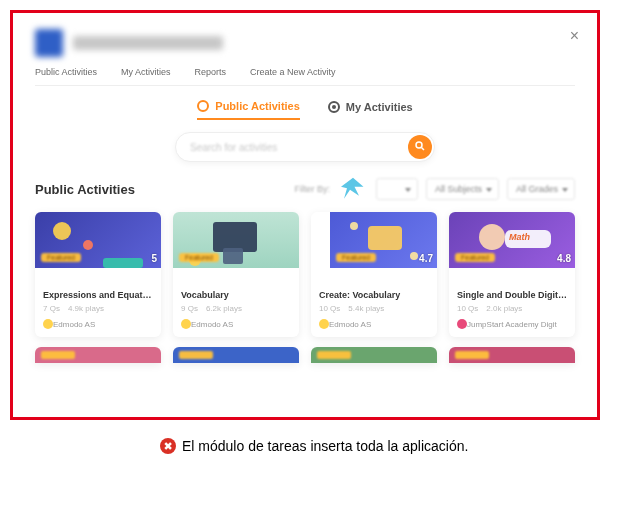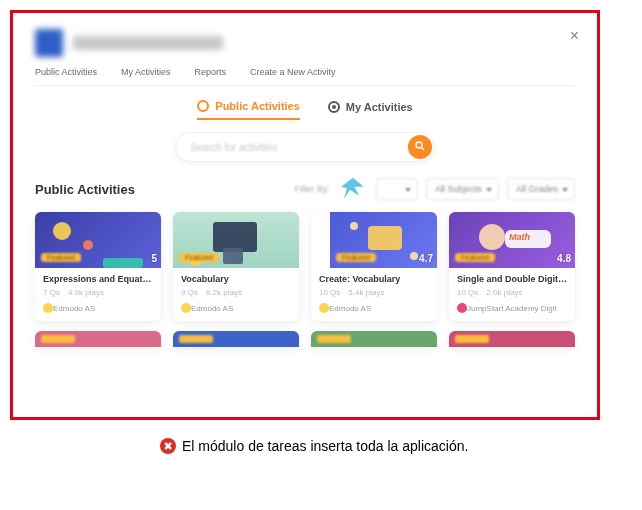--- a/index.html
+++ b/index.html
@@ -49,21 +49,21 @@
   .t2 .d1{width:44px;height:30px;background:#2b3a55;left:40px;top:10px;border-radius:3px}
   .t2 .d2{width:20px;height:16px;background:#4e617f;left:50px;top:36px;border-radius:2px}
   .t2 .d3{width:12px;height:12px;background:#ffd34d;left:16px;top:42px}
   .t3 .d1{width:34px;height:24px;background:#ffcf5c;left:38px;top:14px;border-radius:4px}
   .t3 .d2{width:8px;height:8px;background:#ffe79a;left:20px;top:10px}
   .t3 .d3{width:8px;height:8px;background:#ffe79a;left:80px;top:40px}
   .t4 .d1{width:26px;height:26px;background:#ffd9b0;left:30px;top:12px}
   .t4 .d2{width:46px;height:18px;background:#fff;left:56px;top:18px;border-radius:6px}
   .t4 .mathtxt{position:absolute;left:60px;top:20px;font-size:9px;font-weight:700;color:#e9662c;font-style:italic}
   .card-body { padding: 6px 8px 8px; }
-  .card-title { font-size: 9px; font-weight: 600; color: #333; white-space: nowrap; overflow: hidden; text-overflow: ellipsis; margin-bottom: 4px; }
+  .card-title { font-size: 9px; font-weight: 600; color: #333; white-space: nowrap; overflow: hidden; text-overflow: ellipsis; margin-bottom: 4px; margin-top: 16px; }
   .meta { display:flex; gap:8px; font-size:8px; color:#bbb; margin-bottom:6px; filter: blur(0.6px); }
   .source { display:flex; align-items:center; gap:0; font-size:8px; color:#999; }
   .source .dot { width:10px; height:10px; border-radius:50%; background:#ffd34d; flex-shrink:0; }
   .source.alt .dot { background:#e84a7a; }
   .peekrow { display:flex; gap:12px; margin-top:10px; }
   .peek { flex:1 1 0; height:16px; border-radius:6px 6px 0 0; box-shadow:0 2px 8px rgba(0,0,0,0.08); position:relative; overflow:hidden; }
   .peek .pbadge { position:absolute; left:6px; top:4px; width:34px; height:8px; background:rgba(255,193,59,0.95); border-radius:2px; filter:blur(1px); }
   .peek.p1{background:#d96a8a}.peek.p2{background:#3c64c8}.peek.p3{background:#6aa56e}.peek.p4{background:#c94f74}
   .caption { display:flex; align-items:center; gap:6px; font-size:14px; color:#000; margin-top:18px; padding-left:150px; }
   .err-ic { width:16px; height:16px; border-radius:50%; background:#d93025; color:#fff; display:flex; align-items:center; justify-content:center; font-size:11px; flex-shrink:0; }

